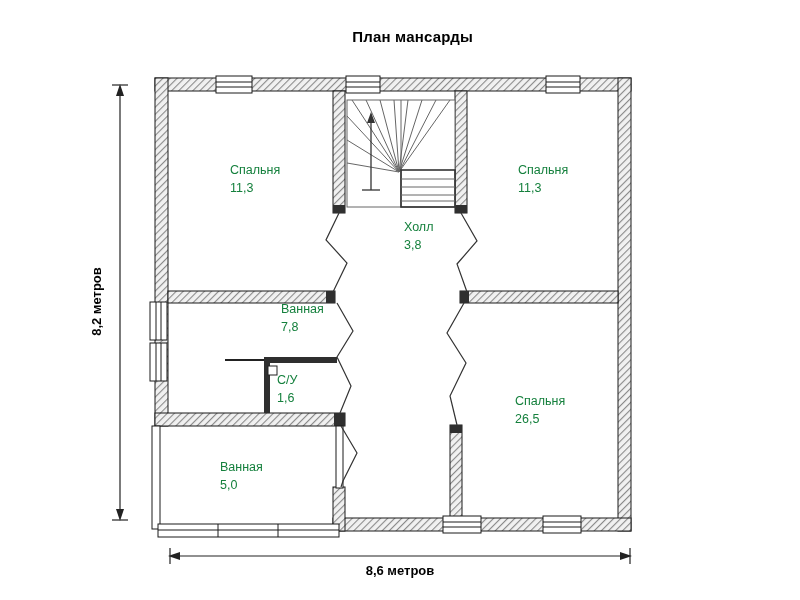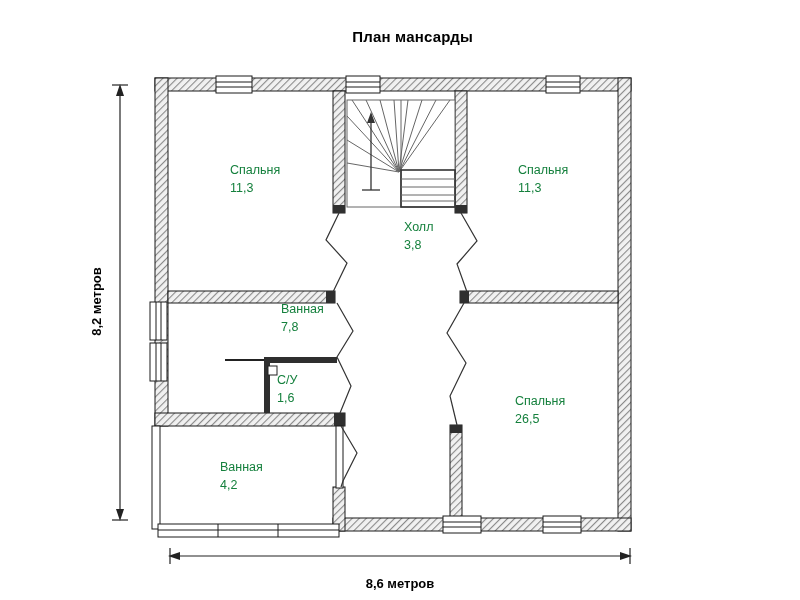--- a/index.html
+++ b/index.html
@@ -163,19 +163,19 @@
     <div>1,6</div>
   </div>
 
   <div class="room-label" style="left:515px;top:392px;">
     <div>Спальня</div>
     <div>26,5</div>
   </div>
 
   <div class="room-label" style="left:220px;top:458px;">
     <div>Ванная</div>
-    <div>4,2</div>
+    <div>5,0</div>
   </div>
 
   <div class="dim dim-v" style="left:36px;top:294px;width:120px;">8,2 метров</div>
-  <div class="dim" style="left:330px;top:563px;width:140px;margin-top:13px;">8,6 метров</div>
+  <div class="dim" style="left:330px;top:563px;width:140px;">8,6 метров</div>
 
 </div>
 
 </body></html>

